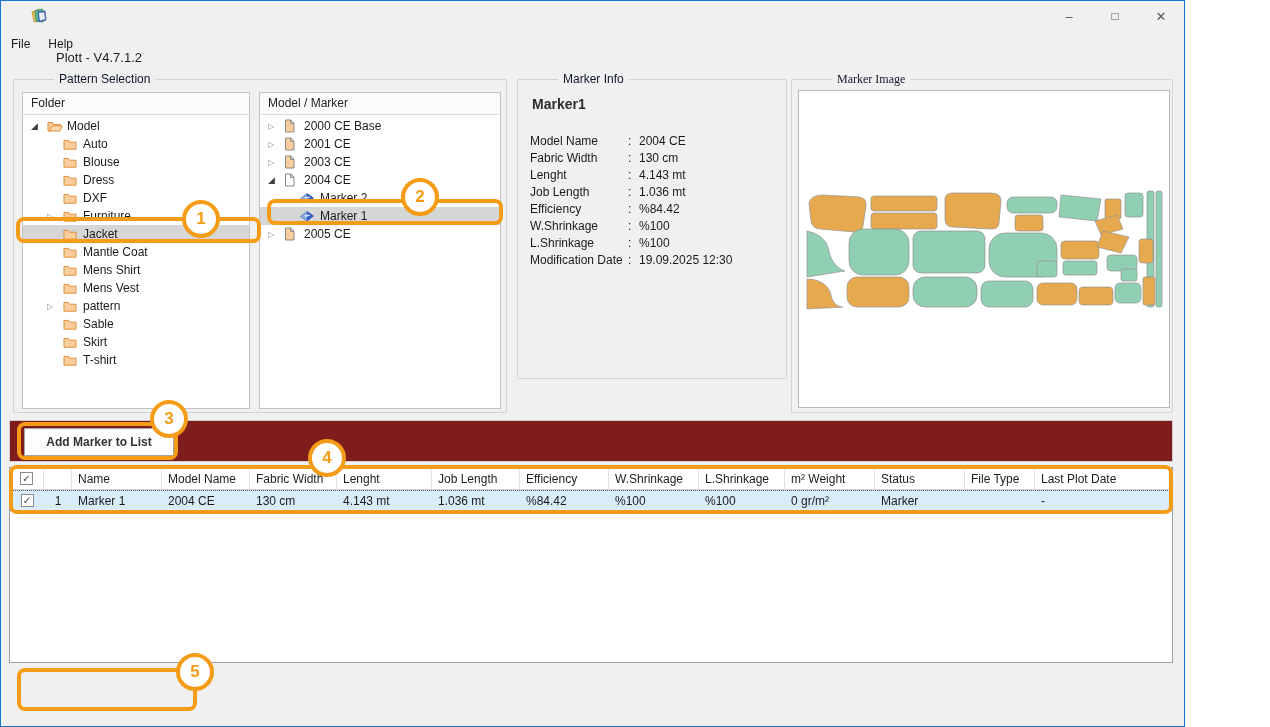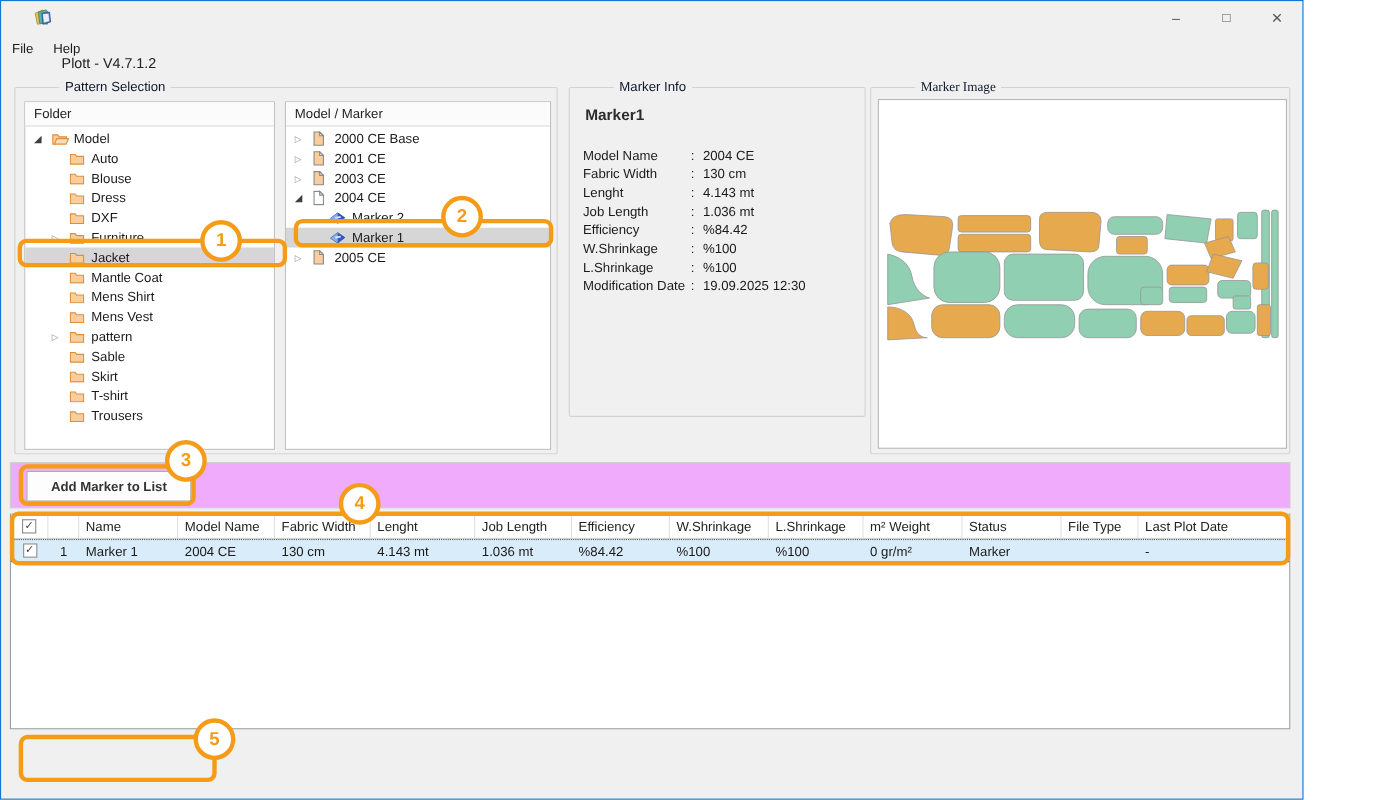--- a/index.html
+++ b/index.html
@@ -49,21 +49,21 @@
   .ilabel { width:98px; flex:0 0 98px; }
   .isep { width:11px; flex:0 0 11px; }
 
   
   .imgframe { position:absolute; left:6px; top:10px; width:372px; height:318px; background:#ffffff; border:1px solid #b7b7b7; }
   .imgframe svg { display:block; }
   .pO { fill:#e7a94e; stroke:#949494; stroke-width:0.7; }
   .pT { fill:#90cfb1; stroke:#949494; stroke-width:0.7; }
 
   
-  .midpanel { position:absolute; left:8px; top:419px; width:1164px; height:42px; border:1px solid #cfcfcf; background:#f0abfc; }
+  .midpanel { position:absolute; left:8px; top:419px; width:1164px; height:42px; border:1px solid #cfcfcf; background:#7f1d1d; }
   .bottompanel { position:absolute; left:8px; top:666px; width:1164px; height:47px; border:1px solid #c8c8c8; background:#f0f0f0; }
   .btn { position:absolute; display:flex; align-items:center; justify-content:center; font-weight:bold; color:#333; border:1px solid #a5a5a5; }
   .btn-add { left:14px; top:7px; width:150px; height:28px; background:#fdfdfd; }
   .btn-print { left:14px; top:6px; width:172px; height:34px; background:#c9c9c9; border-color:#8f8f8f; }
 
   
   .tablebox { position:absolute; left:8px; top:466px; width:1164px; height:196px; background:#ffffff; border:1px solid #9aa0a6; }
   .thead { display:flex; height:22px; background:#ffffff; border-bottom:1px solid #cfcfcf; }
   .hc { border-right:1px solid #e2e2e2; padding:0 0 0 6px; display:flex; align-items:center; color:#222; overflow:hidden; white-space:nowrap; }
   .drow { display:flex; height:21px; background:#d9ecf9; outline:1px dotted #5a5a5a; outline-offset:-1px; }
@@ -244,29 +244,20 @@
         </div>
         <div class="trow lv1">
           <span class="exp"></span>
           <span class="ic">
               <svg width="14" height="12" viewBox="0 0 14 12">
                 <path d="M1 2.4 h4.4 l1.2 1.8 h6.4 v7 H1 Z" fill="#f9cd9c" stroke="#df8f3c" stroke-width="1"></path>
               </svg>
             </span>
           <span class="lbl">T-shirt</span>
         </div>
-        <div class="trow lv1">
-          <span class="exp"></span>
-          <span class="ic">
-              <svg width="14" height="12" viewBox="0 0 14 12">
-                <path d="M1 2.4 h4.4 l1.2 1.8 h6.4 v7 H1 Z" fill="#f9cd9c" stroke="#df8f3c" stroke-width="1"></path>
-              </svg>
-            </span>
-          <span class="lbl">Trousers</span>
-        </div>
       </div>
     </div>
 
     <div class="panel panel-marker">
       <div class="panelheader">Model / Marker</div>
       <div class="treebody">
         <div class="trow lv0">
           <span class="exp">▷</span>
           <span class="ic">
               <svg width="11" height="14" viewBox="0 0 11 14">

